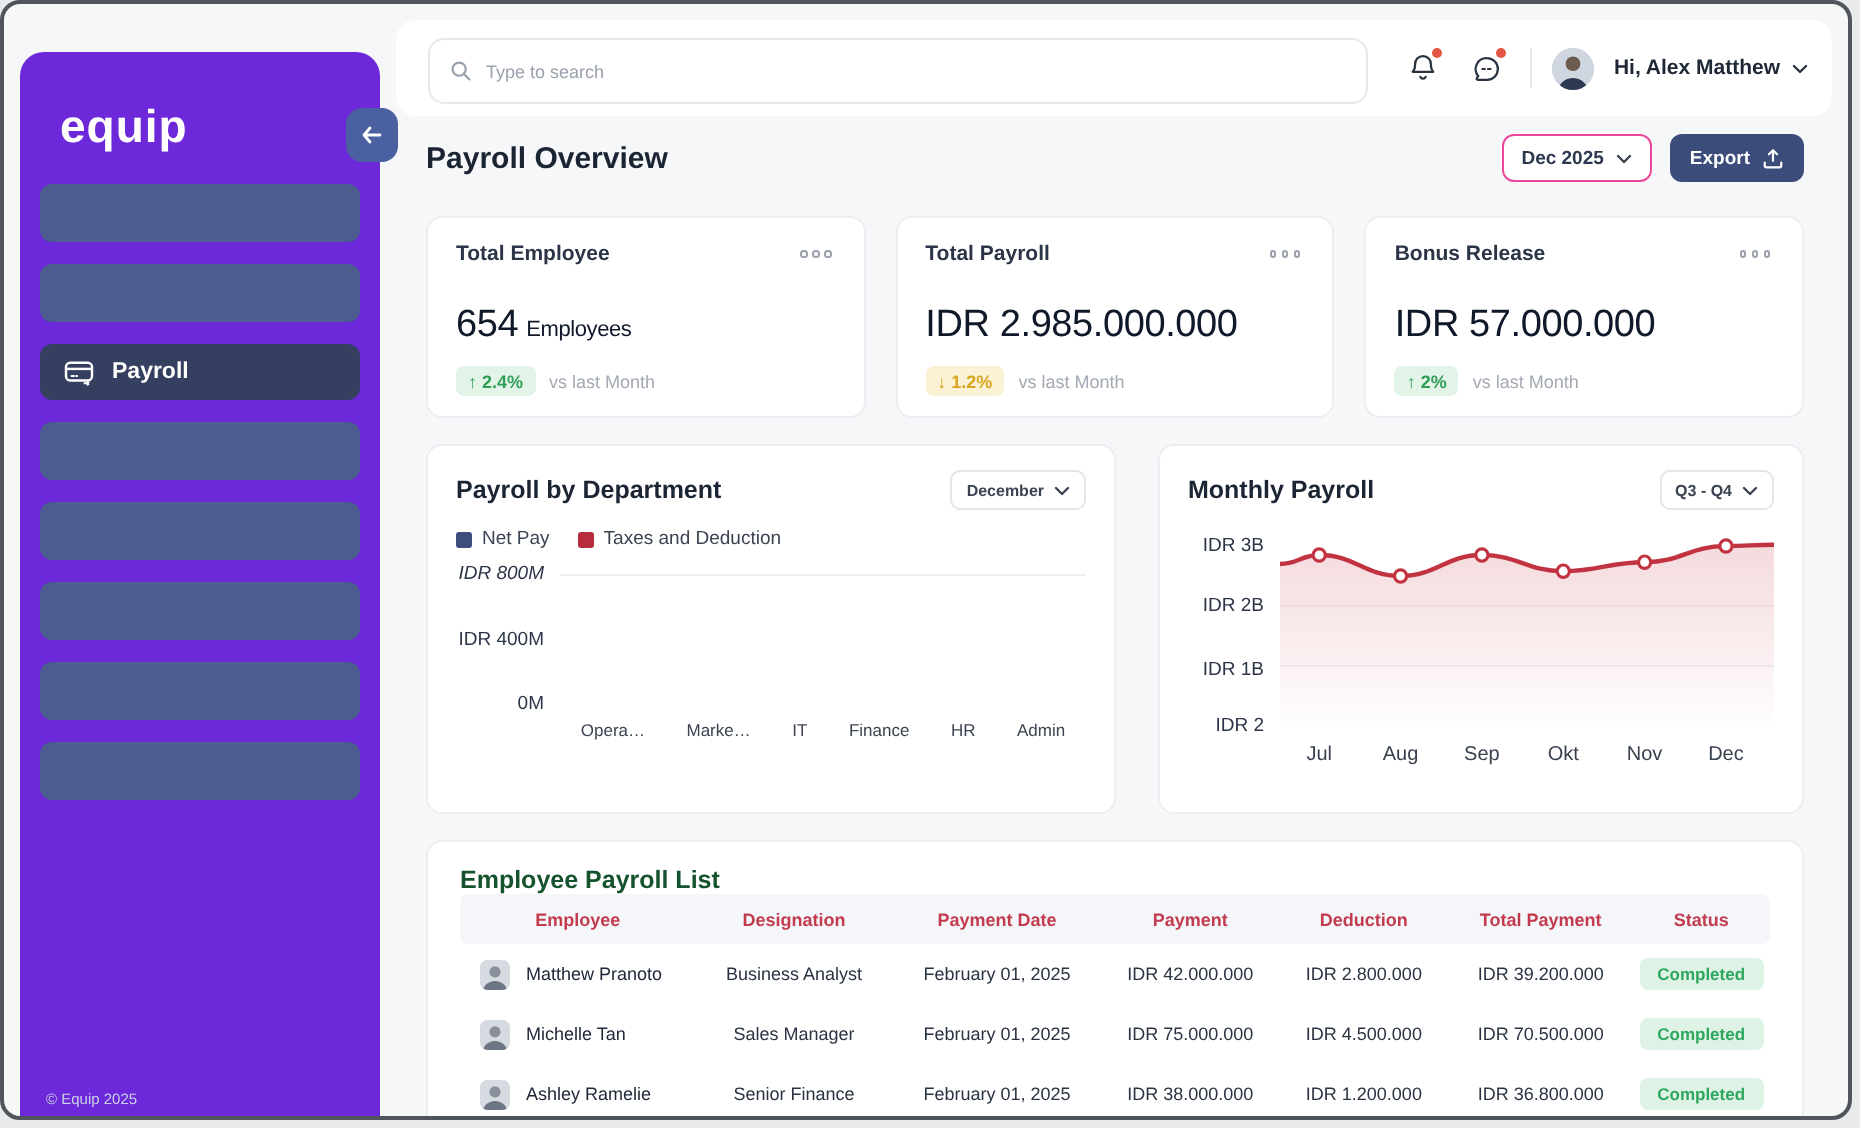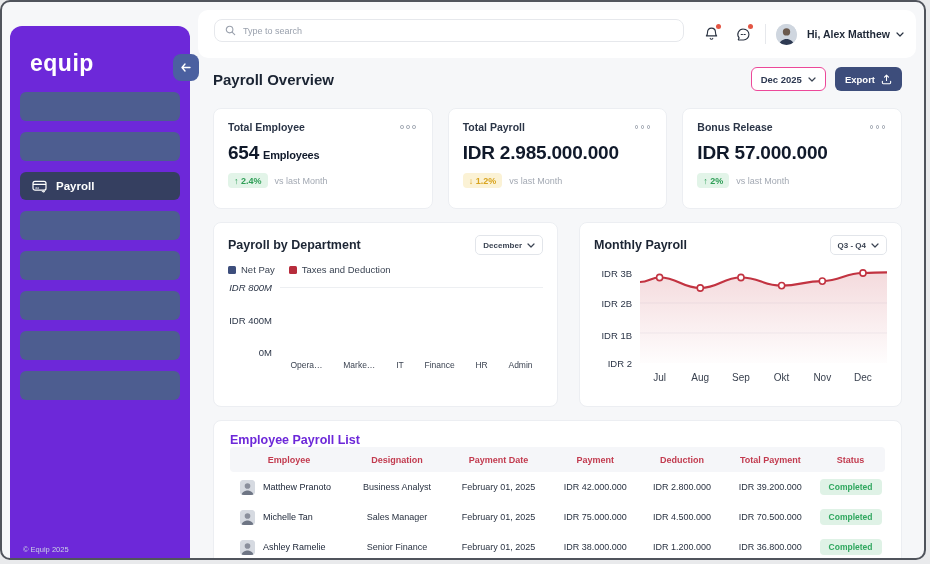--- a/index.html
+++ b/index.html
@@ -21,21 +21,21 @@
     flex-direction:column; gap:11px; }
   .menu-bar { height:29px; border-radius:6px; background:#4d5d90; }
   .menu-active { height:28px; border-radius:6px; background:#353f60; color:#fff;
     display:flex; align-items:center; gap:9px; padding:0 12px; font-size:11.5px;
     font-weight:700; }
   .sidebar-footer { position:absolute; left:13px; bottom:16px; color:#c9d1e3;
     font-size:7.5px; }
   
   .topbar { position:absolute; left:196px; top:8px; width:718px; height:48px;
     background:#fff; border-radius:10px; }
-  .search { position:absolute; left:16px; top:9px; width:470px; height:23px;
+  .search { position:absolute; left:16px; top:9px; width:470px; height:33px;
     border:1px solid #e6e8ec; border-radius:8px; display:flex; align-items:center;
     padding:0 10px; gap:7px; background:#fff; }
   .search input { border:none; outline:none; flex:1; font-size:9px;
     font-family:"Liberation Sans",sans-serif; color:#444; }
   .search input::placeholder { color:#9aa1ad; }
   .topbar-right { position:absolute; right:12px; top:0; height:48px; display:flex;
     align-items:center; gap:10px; }
   .icon-btn { position:relative; width:22px; height:22px; background:none;
     border:none; cursor:pointer; display:flex; align-items:center; justify-content:center; }
   .red-dot { position:absolute; top:1px; right:2px; width:5px; height:5px;
@@ -56,21 +56,21 @@
     font-size:9.5px; font-weight:600; padding:0 10px; display:flex; gap:6px;
     align-items:center; cursor:pointer; font-family:"Liberation Sans",sans-serif; }
   
   .stats-row { display:flex; gap:15px; margin-top:16px; }
   .stat-card { flex:1; height:101px; background:#fff; border:1px solid #eceef2;
     border-radius:8px; padding:12px 14px; }
   .stat-head { display:flex; justify-content:space-between; align-items:center;
     font-size:10.5px; font-weight:600; color:#2b3547; }
   .dots { display:flex; gap:2.5px; cursor:pointer; padding:2px; }
   .dots i { width:3.5px; height:3.5px; border:1px solid #9aa1ad; border-radius:50%; display:block; }
-  .stat-value { margin-top:9px; font-size:19px; font-weight:700; color:#10192a;
+  .stat-value { margin-top:19px; font-size:19px; font-weight:400; color:#10192a;
     letter-spacing:-.2px; }
   .stat-suffix { font-size:11px; margin-left:4px; }
   .stat-foot { margin-top:9px; display:flex; align-items:center; gap:7px;
     font-size:9px; color:#a3a9b3; }
   .badge { font-size:9px; font-weight:700; border-radius:4px; padding:2.5px 6px; }
   .badge.green { color:#2f9e57; background:#e2f4e8; }
   .badge.yellow { color:#d9a41f; background:#fbf2d5; }
   
   .charts-row { display:flex; gap:21px; margin-top:13px;justify-content:flex-end; }
   .chart-card { background:#fff; border:1px solid #eceef2; border-radius:8px;
@@ -102,21 +102,21 @@
   .line-ylabels span { position:absolute; right:8px; transform:translateY(-50%);
     font-size:9.5px; color:#2b3547; white-space:nowrap; }
   .line-plot { flex:1; position:relative; height:96px; }
   .line-plot svg { position:absolute; inset:0; }
   .line-xlabels { margin-left:46px; position:relative; height:14px; margin-top:9px; }
   .line-xlabels span { position:absolute; transform:translateX(-50%); font-size:10px;
     color:#39414f; }
   
   .table-card { margin-top:13px; height:152px; background:#fff; border:1px solid #eceef2;
     border-radius:8px; padding:12px 16px; overflow:hidden; }
-  .table-title { font-size:12.5px; font-weight:700; color:#6d28d9; }
+  .table-title { font-size:12.5px; font-weight:700; color:#14532d; }
   .tgrid { display:grid; grid-template-columns:18% 15% 16% 13.5% 13% 14% 10.5%;
     align-items:center; }
   .thead { background:#f5f6f9; height:25px; border-radius:4px; }
   .thead span { font-size:9px; font-weight:600; color:#c23b4f; text-align:center; }
   .trow { height:30px; }
   .trow .cell { font-size:9px; color:#2a3342; text-align:center; }
   .emp-cell { display:flex; align-items:center; gap:8px; padding-left:10px; }
   .emp-avatar { width:15px; height:15px; border-radius:4px; background:#d6dae1;
     overflow:hidden; flex:0 0 auto; }
   .emp-name { font-size:9px; color:#20293a; }

